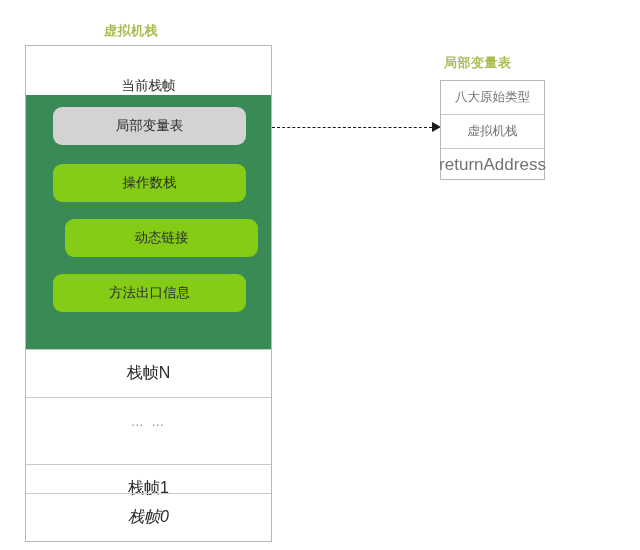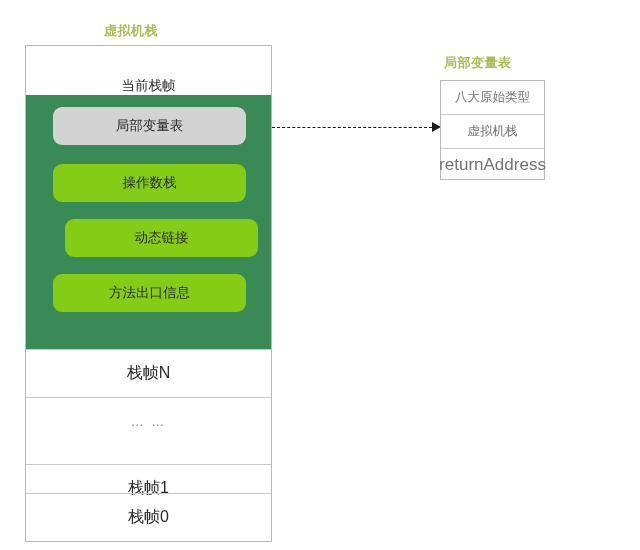--- a/index.html
+++ b/index.html
@@ -92,21 +92,21 @@
     position: absolute;
     left: 0;
     width: 245px;
     height: 48px;
     border-top: 1px solid #c9c9c9;
     font-size: 16px;
   }
   #row-frame-n    { top: 303px; }
   #row-ellipsis   { top: 351px; color: #8d8d8d; letter-spacing: 2px; font-size: 13px; }
   #row-frame-1    { top: 418px; }
-  #row-frame-0    { top: 447px; }
+  #row-frame-0    { top: 447px; font-style: italic; }
 
   
   #connector-line {
     left: 272px;
     top: 127px;
     width: 160px;
     height: 0;
     border-top: 1.6px dashed #1a1a1a;
   }
   #connector-arrowhead {

